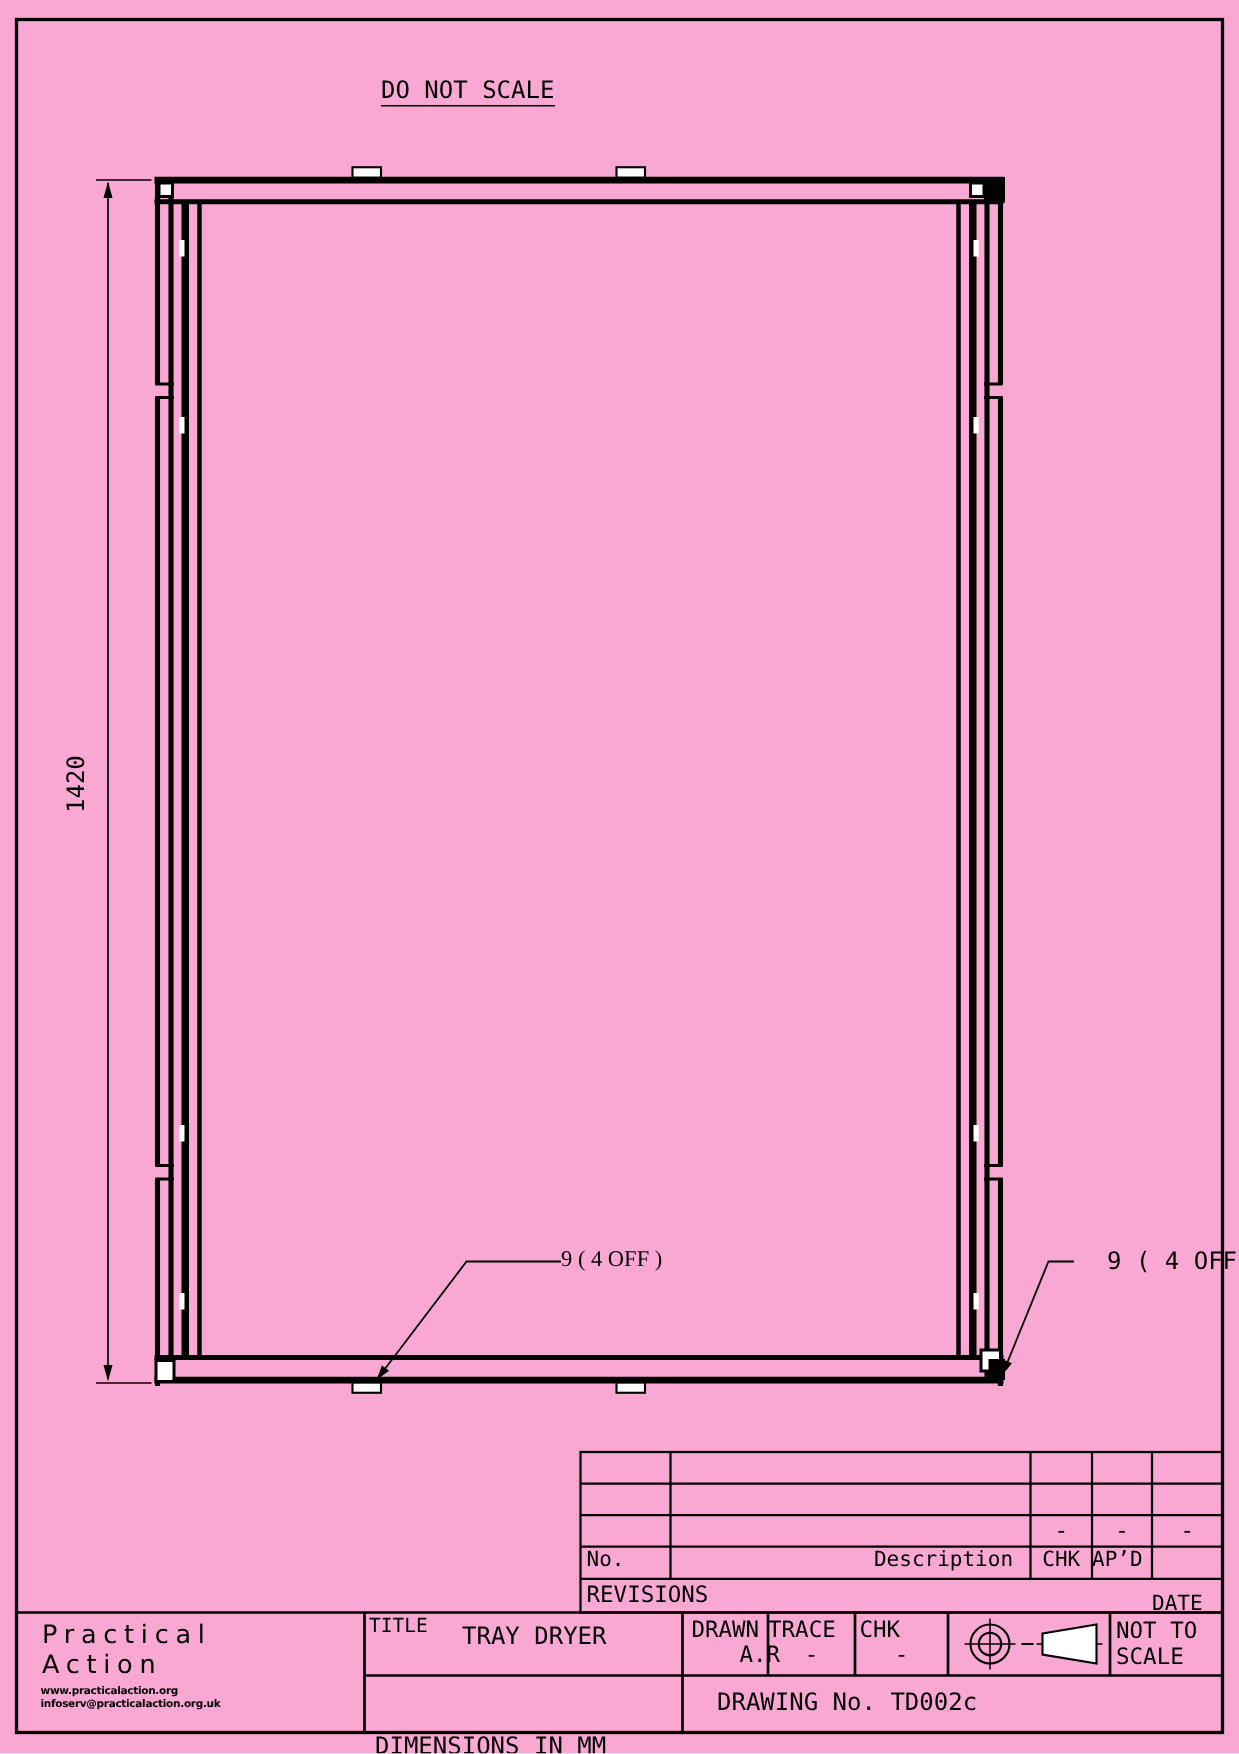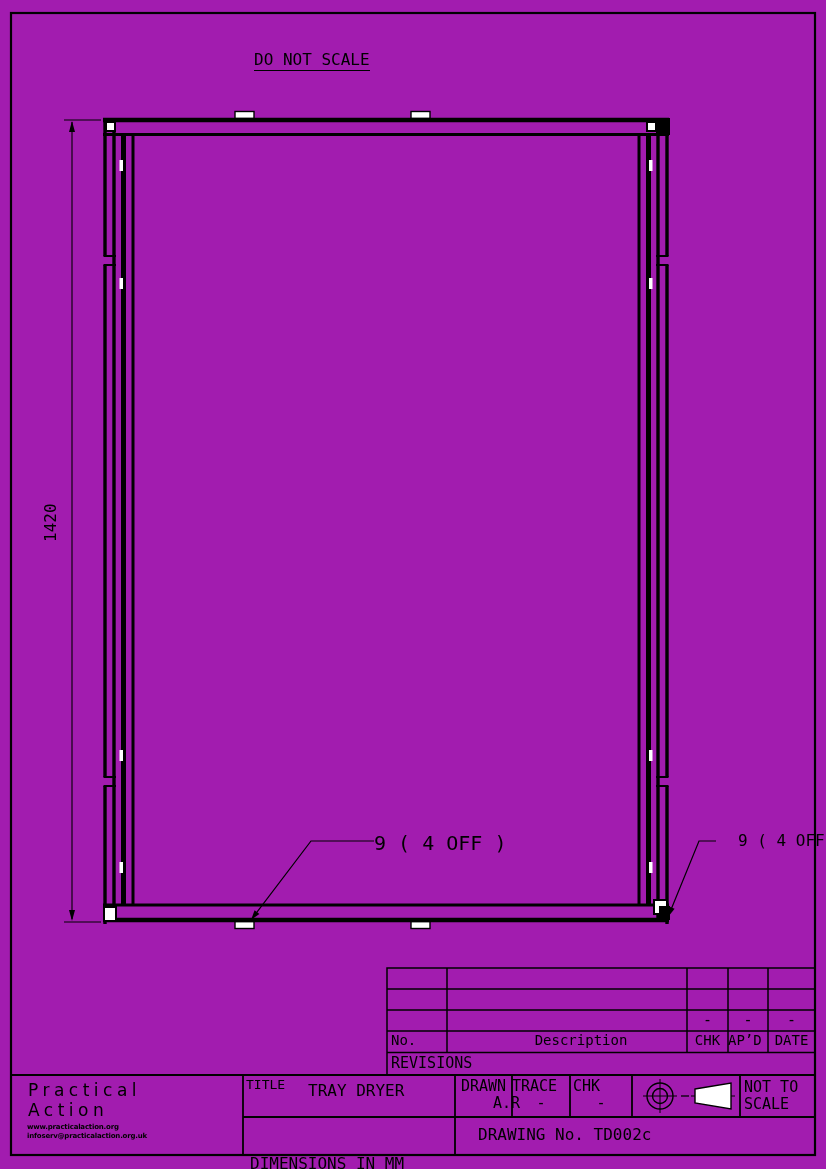--- a/index.html
+++ b/index.html
@@ -1,16 +1,16 @@
 <!DOCTYPE html>
 <html><head>
 <meta charset="utf-8">
 <style>
   html,body{margin:0;padding:0;background:#ffffff;}
-  #sheet{position:relative;width:826px;height:1169px;background:#a21caf;overflow:hidden;}
+  #sheet{position:relative;width:826px;height:1169px;background:#f9a8d4;overflow:hidden;}
   .t{position:absolute;color:#000;font-family:"DejaVu Sans Mono",monospace;white-space:pre;line-height:1.1;}
   .logo{font-family:"DejaVu Sans",sans-serif;}
   svg{position:absolute;left:0;top:0;}
 </style>
 </head>
 <body>
 
 <div id="sheet">
 
   <svg width="826" height="1169" viewBox="0 0 826 1169">
@@ -127,29 +127,29 @@
       <line x1="681" y1="1096" x2="689" y2="1096" stroke-width="1.3"></line>
       <line x1="691" y1="1096" x2="735" y2="1096" stroke-width="1"></line>
       <polygon points="695,1089 731,1083 731,1109 695,1103" fill="#fff"></polygon>
     </g>
   </svg>
 
   <div class="t" style="left:254px;top:51px;font-size:16px;border-bottom:1.5px solid #000;padding-bottom:1px;">DO NOT SCALE</div>
 
   <div class="t" style="left:42px;top:542px;font-size:16px;transform:rotate(-90deg);transform-origin:0 0;">1420</div>
 
-  <div class="t" style="left:374px;top:832px;font-size:20px;">9 ( 4 OFF )</div>
+  <div class="t" style="left:374px;top:832px;font-size:15px;font-family:Liberation Serif, serif;">9 ( 4 OFF )</div>
   <div class="t" style="left:738px;top:832px;font-size:16px;">9 ( 4 OFF)</div>
 
 
   <div class="t" style="left:391px;top:1033px;font-size:14px;">No.</div>
-  <div class="t" style="left:447px;top:1033px;width:268px;text-align:center;font-size:14px;">Description</div>
+  <div class="t" style="left:447px;top:1033px;width:268px;text-align:center;font-size:14px;padding-left:48px;">Description</div>
   <div class="t" style="left:687px;top:1033px;width:41px;text-align:center;font-size:14px;">CHK</div>
   <div class="t" style="left:728px;top:1033px;width:60px;font-size:14px;">AP’D</div>
-  <div class="t" style="left:768px;top:1033px;width:47px;text-align:center;font-size:14px;">DATE</div>
+  <div class="t" style="left:768px;top:1062px;width:47px;font-size:14px;">DATE</div>
   <div class="t" style="left:687px;top:1012px;width:41px;text-align:center;font-size:15px;">-</div>
   <div class="t" style="left:728px;top:1012px;width:40px;text-align:center;font-size:15px;">-</div>
   <div class="t" style="left:768px;top:1012px;width:47px;text-align:center;font-size:15px;">-</div>
   <div class="t" style="left:391px;top:1055px;font-size:15px;">REVISIONS</div>
 
   <div class="t logo" style="left:28px;top:1081px;font-size:17px;letter-spacing:4.5px;">Practical</div>
   <div class="t logo" style="left:28px;top:1101px;font-size:17px;letter-spacing:4.5px;">Action</div>
   <div class="t logo" style="left:27px;top:1124px;font-size:7px;font-weight:bold;letter-spacing:-0.2px;">www.practicalaction.org</div>
   <div class="t logo" style="left:27px;top:1133px;font-size:7px;font-weight:bold;letter-spacing:-0.2px;">infoserv@practicalaction.org.uk</div>
 

